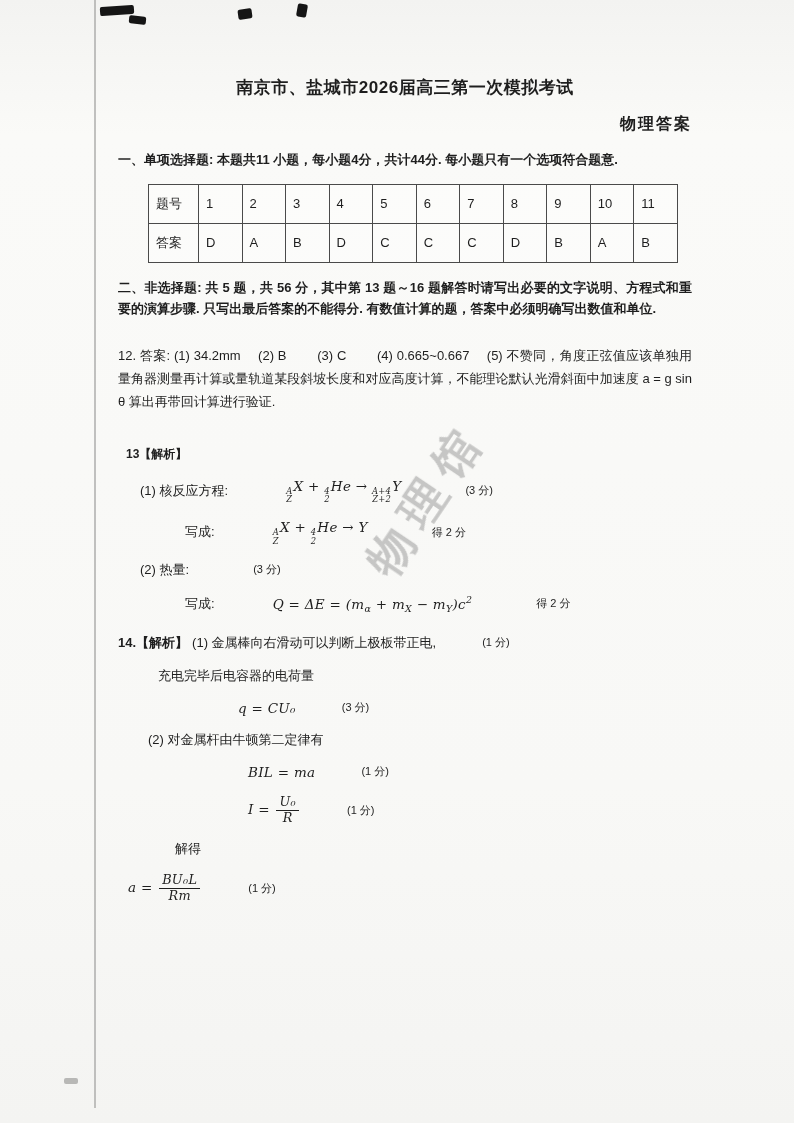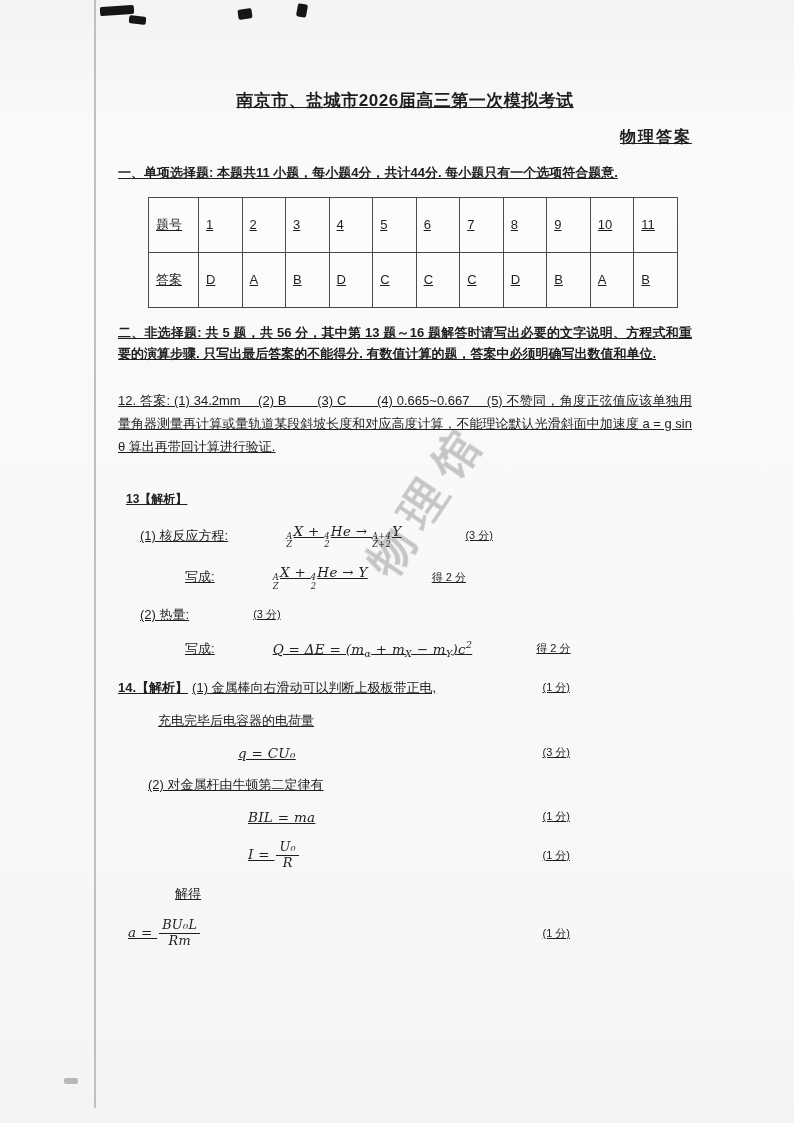--- a/index.html
+++ b/index.html
@@ -25,51 +25,51 @@
     position:absolute; left:292px; top:468px; width:270px;
     text-align:center;
     font-size:46px; font-weight:700; letter-spacing:12px;
     color:#8f8f8f; opacity:.48;
     transform:rotate(-56deg);
     filter:blur(.6px);
     z-index:0;
     white-space:nowrap;
   }
 
-  .content { position:absolute; left:118px; top:89px; width:574px; z-index:1;text-decoration:underline; }
+  .content { position:absolute; left:118px; top:76px; width:574px; z-index:1; }
 
   .title { margin:0; text-align:center; font-size:17px; font-weight:700; letter-spacing:.5px; }
   .subtitle { margin:15px 0 0 0; text-align:right; font-size:16px; font-weight:700; letter-spacing:2px; }
 
   .sec-head { margin:15px 0 0 0; font-size:13px; font-weight:700; line-height:1.6; text-align:justify; }
 
   table.answers { border-collapse:collapse; margin:13px 0 0 30px; width:530px; table-layout:fixed; }
   table.answers td {
     border:1px solid #4a4a4a; height:34px;
-    padding:10px 7px; font-size:13px; vertical-align:middle; text-align:left;
+    padding:2px 7px; font-size:13px; vertical-align:middle; text-align:left;
     background:rgba(255,255,255,.35);
   }
   table.answers col.lblcol { width:50px; }
 
   .q12 { margin:26px 0 0 0; font-size:13px; line-height:1.75; text-align:justify; }
 
   .block13 { margin-top:32px; }
   .block14 { margin-top:20px; }
   .q-label { margin:8px; font-size:12px; font-weight:700; }
   .q-label-inline { font-weight:700; margin-right:4px; }
 
   .m-row { display:flex; align-items:center; margin-top:15px; font-size:13px;gap:46px; }
   .m-row .gap { margin-left:12px; }
   .ind1 { padding-left:22px; }
   .ind2 { padding-left:67px; }
   .ind3 { padding-left:40px; }
   .ind4 { padding-left:30px; }
   .ind5 { padding-left:57px; }
 
-  .w14 { width:452px; justify-content:space-between; }
+  .w14 { width:452px; justify-content:flex-start; }
   .fml-mid { margin-left:120px; }
   .fml-mid2 { margin-left:130px; }
   .fml-left { margin-left:10px; }
 
   .formula {
     font-family:"DejaVu Serif", serif; font-style:italic;
     font-size:13.5px; letter-spacing:.3px; white-space:nowrap;
   }
   .score { font-size:11px; font-style:normal; white-space:nowrap; }
   .score.after { margin-left:18px; }

